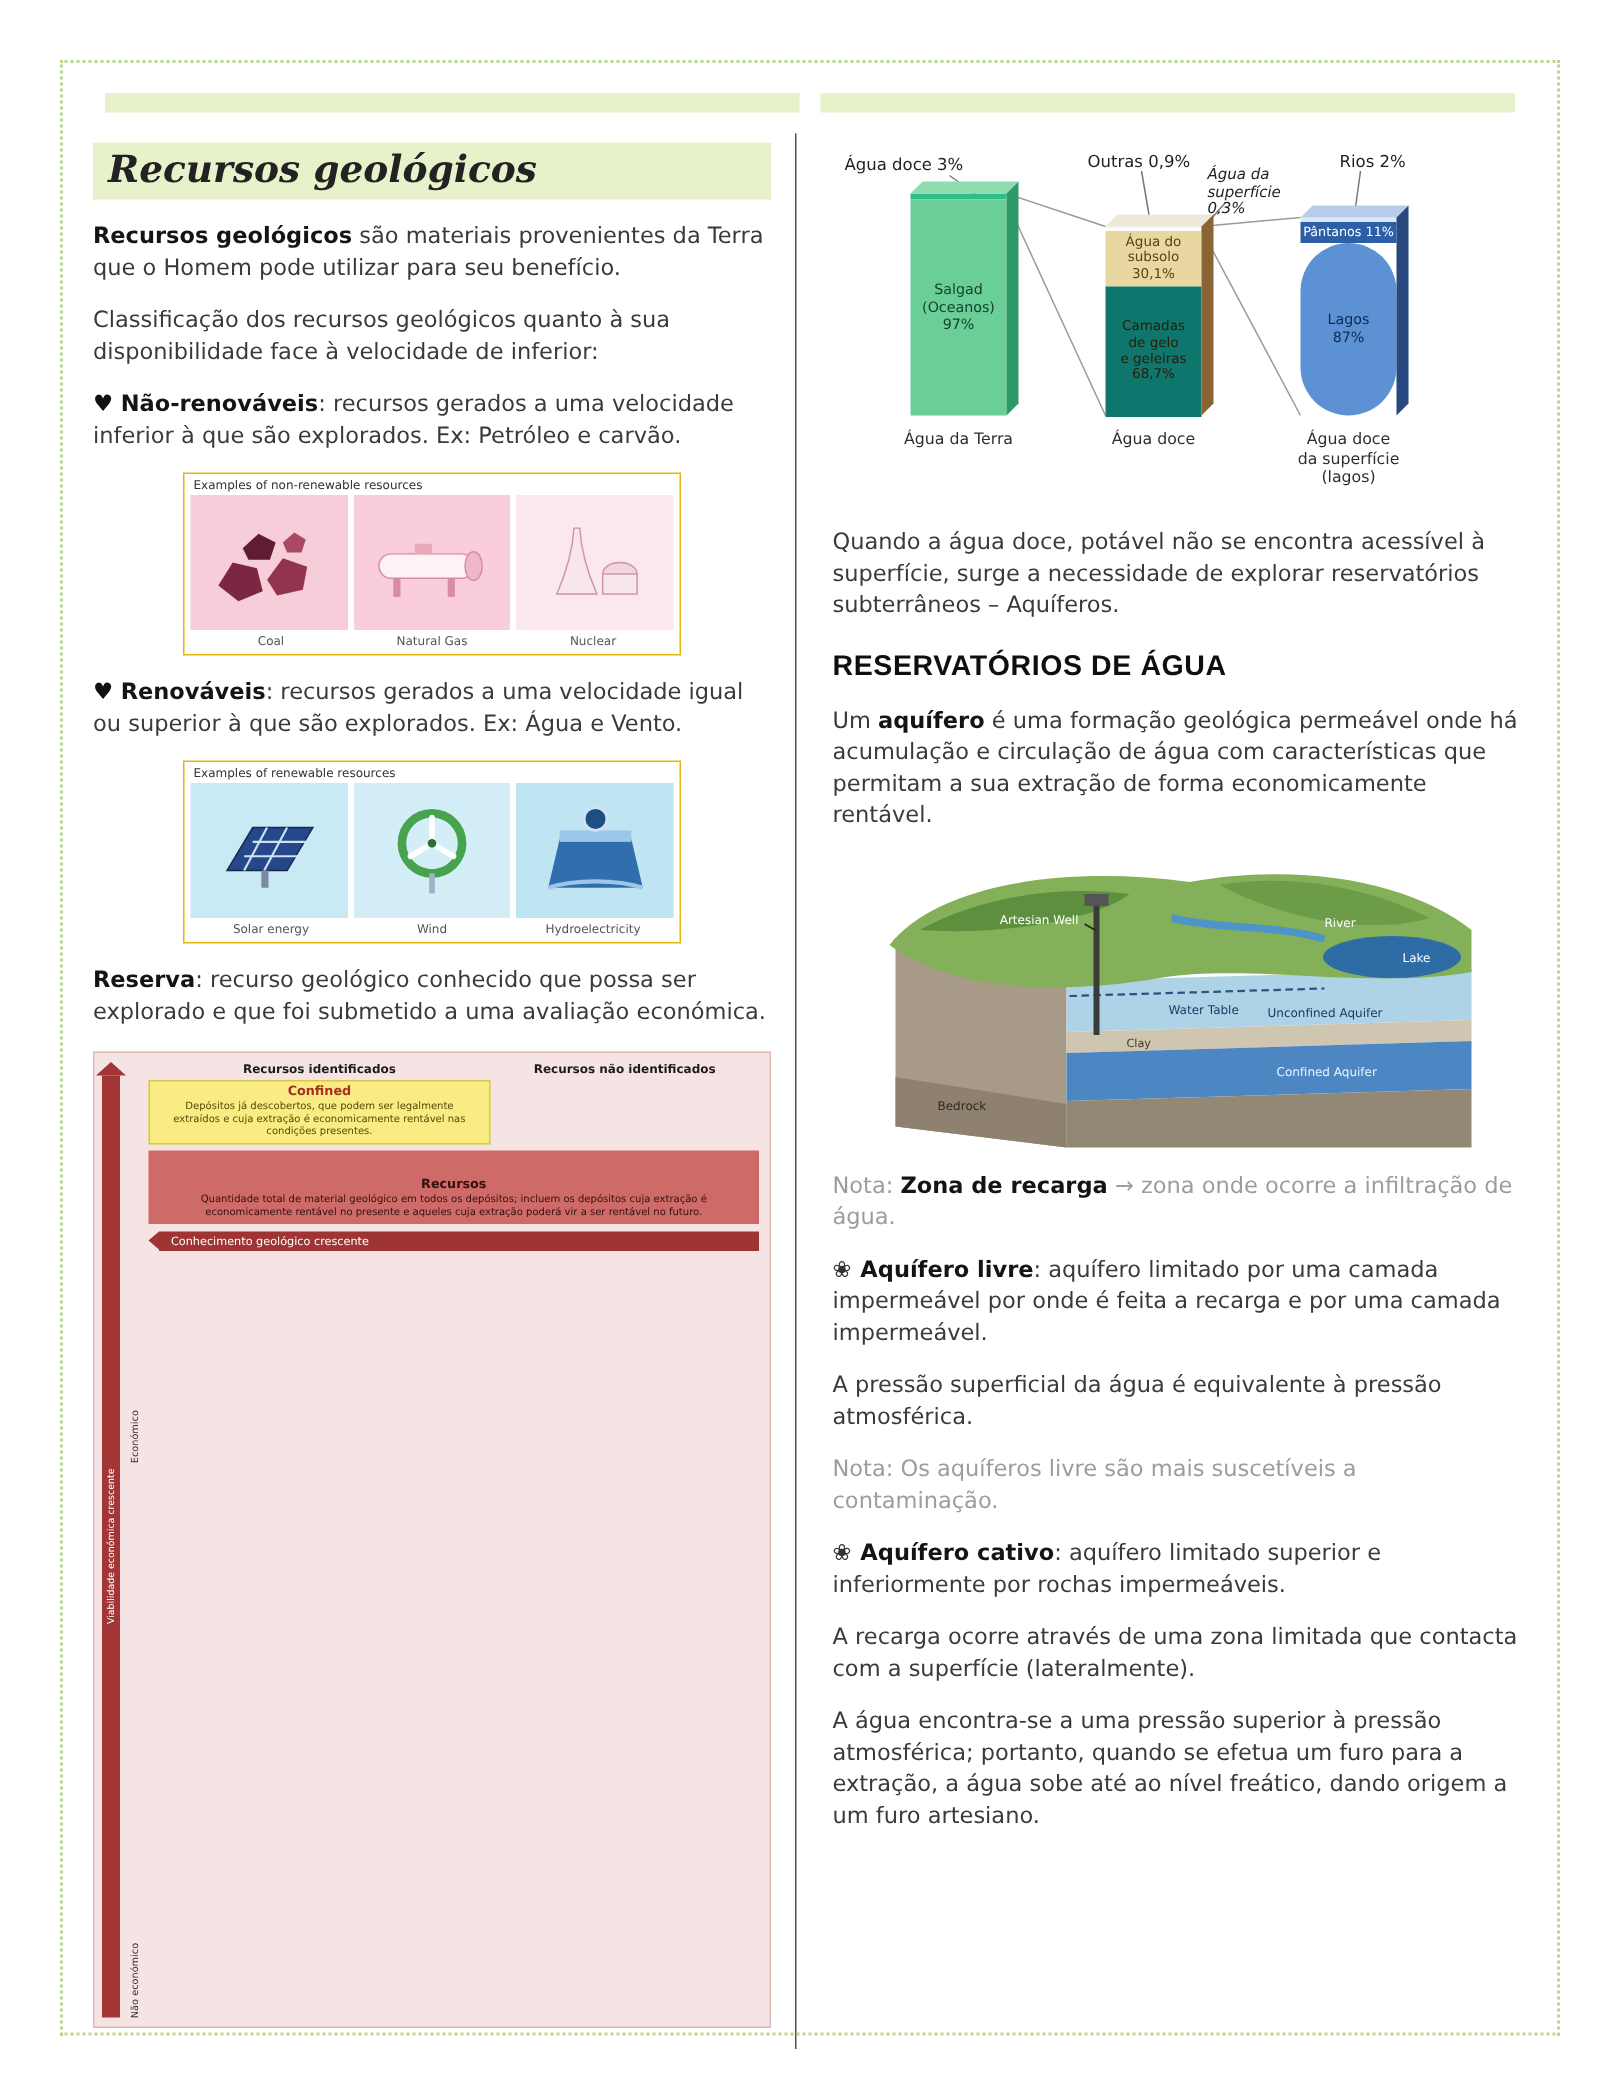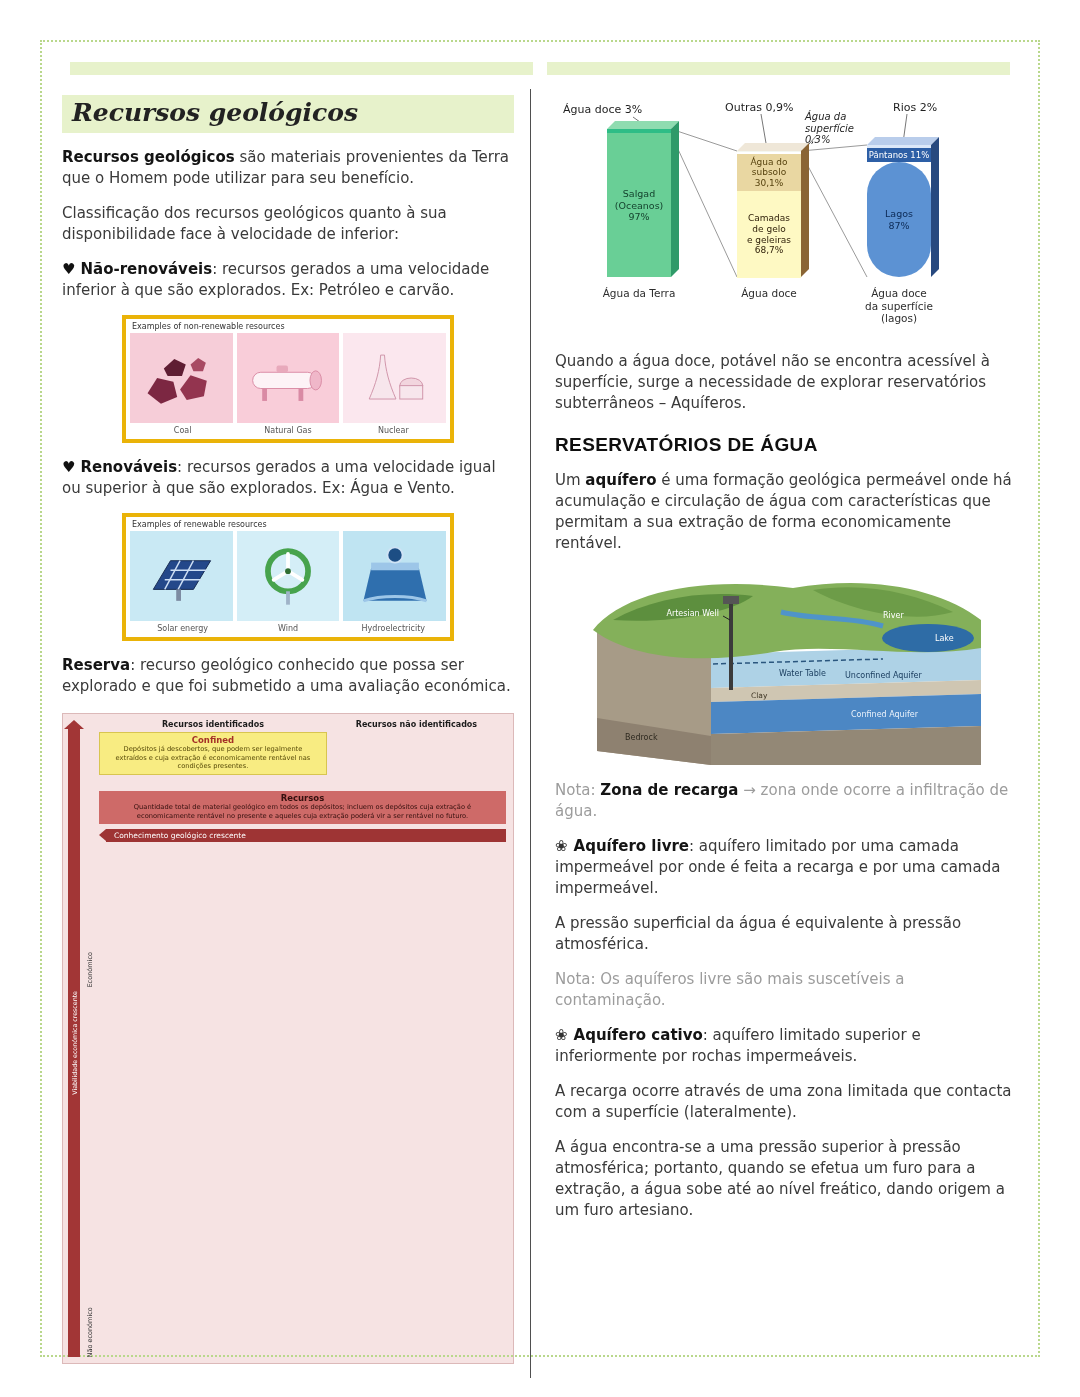--- a/index.html
+++ b/index.html
@@ -24,21 +24,21 @@
   p.body { font-size:15px; line-height:1.4; margin:14px 0; }
   p.body b { color:#141414; }
   .icon-heart { color:#111; margin-right:5px; }
   .icon-flower { color:#333; margin-right:6px; }
   .note { color:#9c9c9c; }
   .note b { color:#4a4a4a; }
   .subhead { font-size:19px; font-weight:bold; color:#0f0f0f; letter-spacing:0.4px;
              margin:20px 0 10px; font-family:"Liberation Sans", sans-serif; }
 
   
-  .fig { width:332px; margin:14px auto; border:4px solid #eab308; background:#fff; }
+  .fig { width:332px; margin:14px auto; border:1px solid #eab308; background:#fff; }
   .fig-title { font-size:8px; color:#333; padding:3px 6px 2px; }
   .fig-panels { display:flex; gap:4px; padding:0 4px; }
   .panel { flex:1; height:90px; display:flex; align-items:center; justify-content:center; }
   .pnl-pink1 { background:#f6cdd8; } .pnl-pink2 { background:#f9cdd9; } .pnl-pink3 { background:#fbe7ee; }
   .pnl-blue1 { background:#c9e9f4; } .pnl-blue2 { background:#d4eef7; } .pnl-blue3 { background:#bfe4f2; }
   .fig-caps { display:flex; padding:3px 4px 4px; }
   .fig-caps span { flex:1; text-align:center; font-size:8px; color:#555; }
 
   
   .mck { display:flex; gap:4px; margin:16px 0 14px; background:#f6e3e3; border:1px solid #dcb9b9; padding:6px 7px 6px 5px; }
@@ -49,21 +49,21 @@
   .mck-ylabels { width:11px; display:flex; flex-direction:column; }
   .mck-ylabels span { writing-mode:vertical-rl; transform:rotate(180deg); font-size:6.5px; color:#333; margin:auto; white-space:nowrap; }
   .mck-ylab-top { flex:0 0 42%; display:flex; }
   .mck-ylab-bot { flex:1; display:flex; }
   .mck-main { flex:1; display:flex; flex-direction:column; }
   .mck-headrow { display:flex; font-size:8px; font-weight:bold; color:#1c1c1c; text-align:center; padding:0 0 3px; }
   .mck-h1 { width:56%; } .mck-h2 { flex:1; }
   .mck-reservas { width:56%; background:#f8ec82; border:1px solid #d8c550; padding:2px 8px 3px; }
   .mck-reservas .t { font-size:8.5px; font-weight:bold; color:#a43027; text-align:center; }
   .mck-reservas .x { font-size:6.7px; line-height:1.3; text-align:center; color:#574a08; }
-  .mck-recursos { margin-top:16px; background:#ce6a68; padding:2px 10px 3px; }
+  .mck-recursos { margin-top:4px; background:#ce6a68; padding:18px 10px 3px; }
   .mck-recursos .t { font-size:8.5px; font-weight:bold; color:#35100e; text-align:center; }
   .mck-recursos .x { font-size:6.7px; line-height:1.3; text-align:center; color:#35100e; }
   .mck-xaxis { margin:5px 0 0 7px; background:#9e3434; color:#fff; font-size:7.5px; line-height:13px; padding:0 8px; position:relative; }
   .mck-xaxis::before { content:""; position:absolute; left:-7px; top:0;
       border-top:6.5px solid transparent; border-bottom:6.5px solid transparent; border-right:7px solid #9e3434; }
 
   
   .chart { position:relative; height:240px; margin:8px 0 4px; }
   .chart svg.lines { position:absolute; left:0; top:0; }
   .bar { position:absolute; width:64px; display:flex; flex-direction:column; }
@@ -73,21 +73,21 @@
       background:var(--topf); transform:skewX(-45deg); transform-origin:bottom left; }
   .bar1 { left:52px; top:32px; height:148px; --side:#2f9a69; --topf:#8fdcb0; }
   .bar2 { left:182px; top:54px; height:126px; --side:#8a6434; --topf:#efe7d8; }
   .bar3 { left:312px; top:48px; height:132px; --side:#27497f; --topf:#b9cdeb; }
   .seg { flex:none; display:flex; align-items:center; justify-content:center; text-align:center; white-space:pre-line; }
   .s-doce { background:#2ebd86; }
   .s-salgada { background:#69cf96; color:#123f2b; font-size:9.5px; line-height:1.2; }
   .s-outras { background:#f4f7f0; }
   .s-superficie { background:#ffffff; }
   .s-subsolo { background:#e9d7a2; color:#57430f; font-size:9px; line-height:1.15; }
-  .s-gelo { background:#fef9c3; color:#2b1c06; font-size:9px; line-height:1.2; }
+  .s-gelo { background:#0f766e; color:#2b1c06; font-size:9px; line-height:1.2; }
   .s-rios { background:#dce8f8; }
   .s-pantanos { background:#2d5fa6; color:#fff; font-size:8.5px; white-space:nowrap; }
   .s-lagos { background:#5c92d3; color:#0c2a55; font-size:9.5px; line-height:1.25;border-radius:32px; }
   .chart-label { position:absolute; font-size:11px; color:#1f1f1f; }
   .lbl-doce { left:8px; top:6px; }
   .lbl-outras { left:170px; top:4px; }
   .lbl-superficie { left:250px; top:14px; font-size:10px; line-height:1.15; white-space:pre-line;font-style:italic; }
   .lbl-rios { left:338px; top:4px; }
   .chart-cap { position:absolute; top:190px; width:130px; text-align:center; font-size:10.5px;
                color:#2e2e2e; line-height:1.2; white-space:pre-line; }

